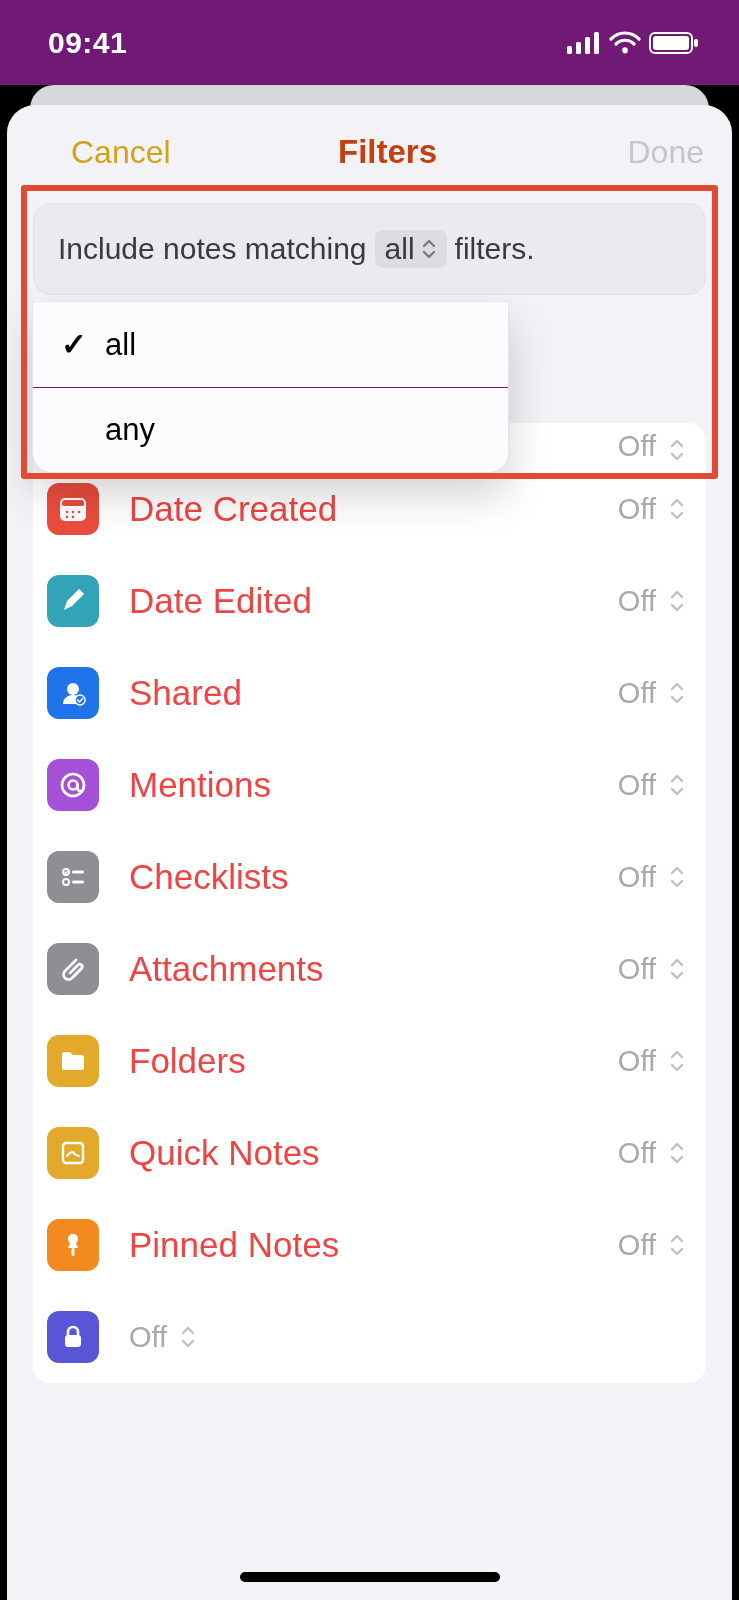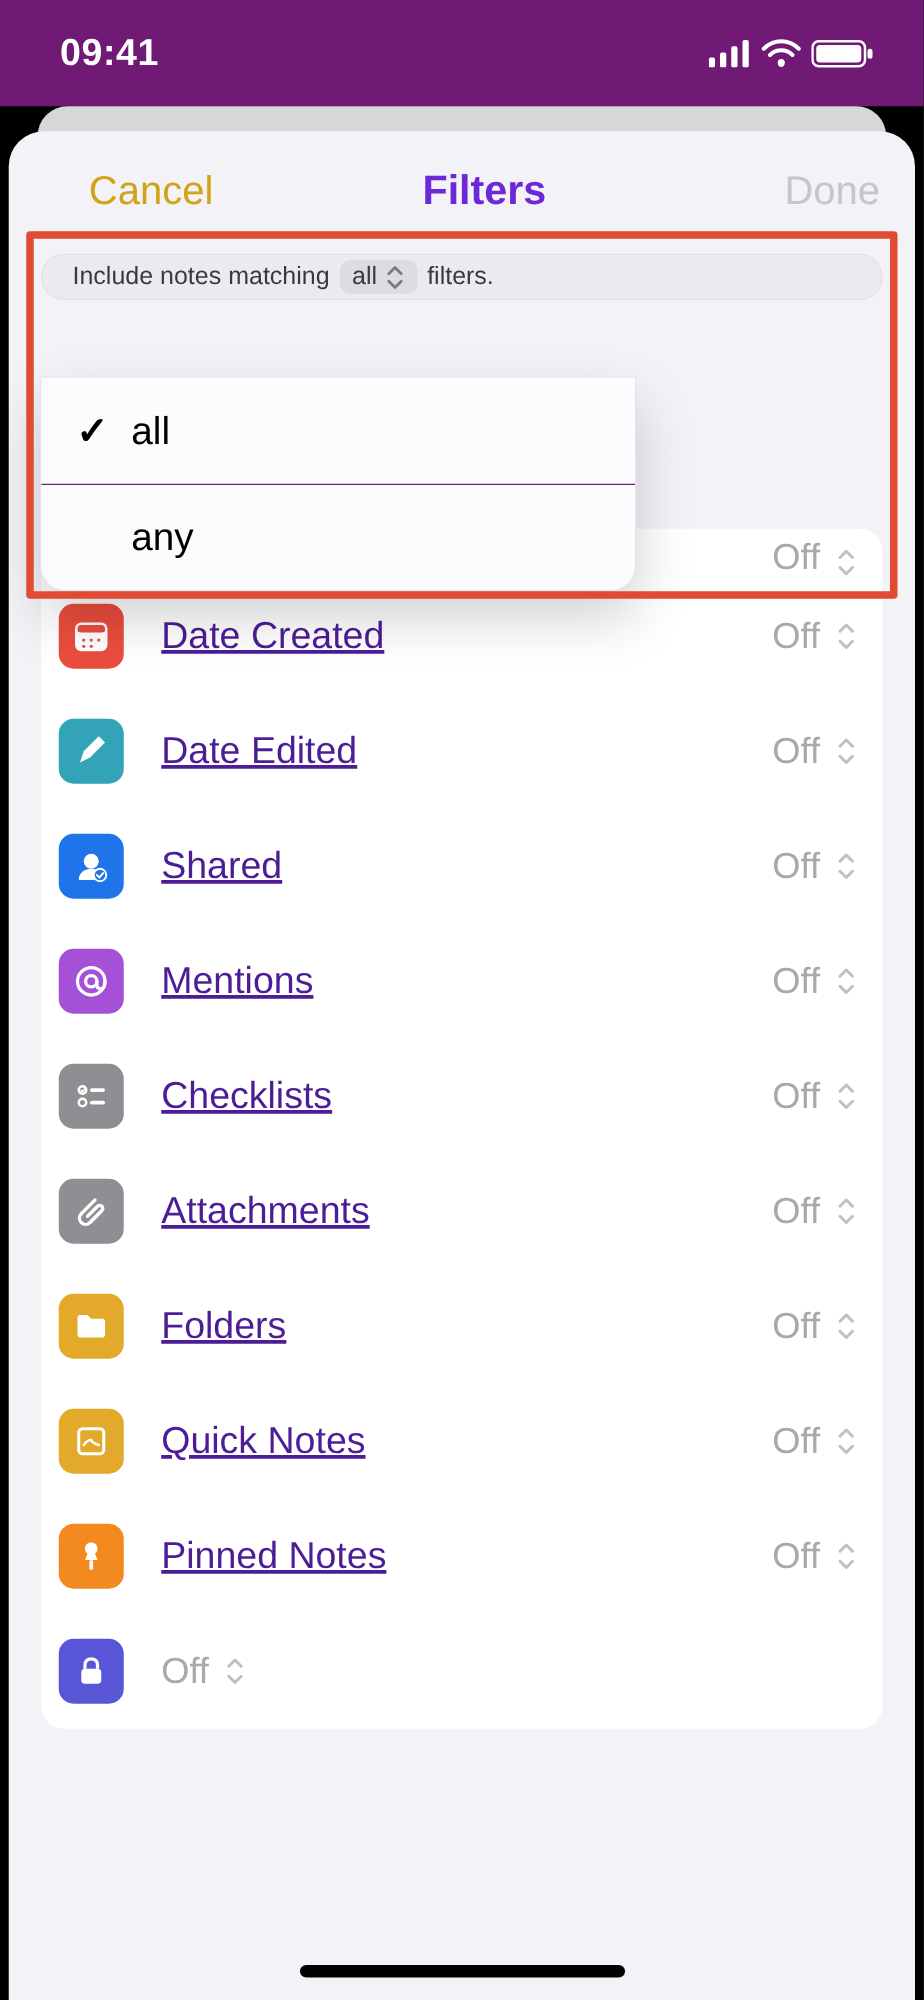--- a/index.html
+++ b/index.html
@@ -9,45 +9,45 @@
     .status-bar { height: 85px; background: #701a75; display: flex; align-items: center; justify-content: space-between; padding: 0 40px 0 48px; }
     .status-time { color: #fff; font-size: 30px; font-weight: 600; letter-spacing: 0.5px; }
     .status-icons { display: flex; align-items: center; gap: 8px; }
 
     
     .back-sheet { position: absolute; top: 85px; left: 30px; right: 30px; height: 40px; background: #d7d7da; border-radius: 24px 24px 0 0; }
     .sheet { position: absolute; top: 105px; left: 7px; right: 7px; bottom: 0; background: #f2f2f7; border-radius: 28px 28px 0 0; overflow: hidden; }
 
     
     .sheet-header { display: flex; align-items: center; justify-content: space-between; padding: 28px 28px 14px 28px; }
-    .sheet-header .title { flex: 1; text-align: center; font-size: 33px; font-weight: 600; color: #6d28d9; }
+    .sheet-header .title { flex: 1; text-align: center; font-size: 33px; font-weight: 600; color: #c2410c; }
     .sheet-header .btn { font-size: 32px; min-width: 120px; }
     .sheet-header .cancel { color: #d2a218; text-align: left; margin-left: 36px; }
     .sheet-header .done { color: #c6c6c8; text-align: right; }
 
     
-    .match-box { margin: 18px 26px 0 26px; background: #ebebef; border: 1px solid #e2e2e6; border-radius: 18px; padding: 4px 24px; font-size: 20px; color: #3a3a3c; display: flex; align-items: center; gap: 8px; flex-wrap: wrap; }
+    .match-box { margin: 18px 26px 0 26px; background: #ebebef; border: 1px solid #e2e2e6; border-radius: 18px; padding: 26px 24px; font-size: 30px; color: #3a3a3c; display: flex; align-items: center; gap: 8px; flex-wrap: wrap; }
     .match-chip { background: #dcdce1; border-radius: 8px; padding: 2px 10px; display: inline-flex; align-items: center; gap: 6px; color: #3a3a3c; }
     .chevpair { width: 16px; height: 22px; display: inline-block; }
 
     
     .dropdown { position: absolute; left: 25px; width: 477px; top: 196px; background: #fcfcfe; border: 1px solid #e5e5e9; border-radius: 0 0 20px 20px; box-shadow: 0 22px 44px rgba(0,0,0,0.18); overflow: hidden; }
     .dropdown .opt { display: flex; align-items: center; gap: 20px; font-size: 31px; padding: 24px 28px; }
     .dropdown .opt + .opt { border-top: 1px solid #701a75; align-items: center; }
     .dropdown .check { width: 24px; display: inline-block; font-weight: 700; }
 
     
     .highlight { position: absolute; left: 14px; right: 14px; top: 80px; height: 294px; border: 6px solid #e14a33; border-radius: 3px; pointer-events: none; }
 
     
     .filter-list { position: absolute; left: 26px; right: 26px; top: 318px; background: #fff; border-radius: 18px; overflow: hidden; }
     .frow { display: flex; align-items: center; height: 92px; padding: 0 20px 0 14px; }
     .frow-wrap { position: relative; }
     .ficon { width: 52px; height: 52px; border-radius: 12px; margin-right: 30px; flex: 0 0 52px; display: flex; align-items: center; justify-content: center; }
-    .flabel { flex: 1; font-size: 30px; color: #4c1d95; text-decoration: underline; }
+    .flabel { flex: 1; font-size: 35px; color: #ef4444; }
     .fval { font-size: 29px; color: #a8a8ad; margin-right: 12px; }
     .chev { width: 18px; height: 26px; }
 
     
     .clipped { height: 40px !important; align-items: flex-end; }
 
     
     .home-ind { position: absolute; bottom: 18px; left: 50%; transform: translateX(-50%); width: 260px; height: 10px; background: #000; border-radius: 6px; }
 
     

